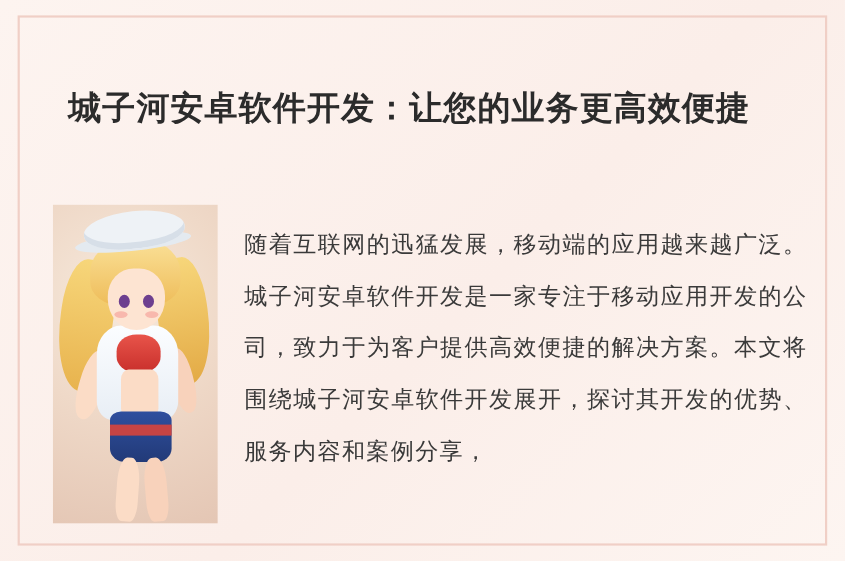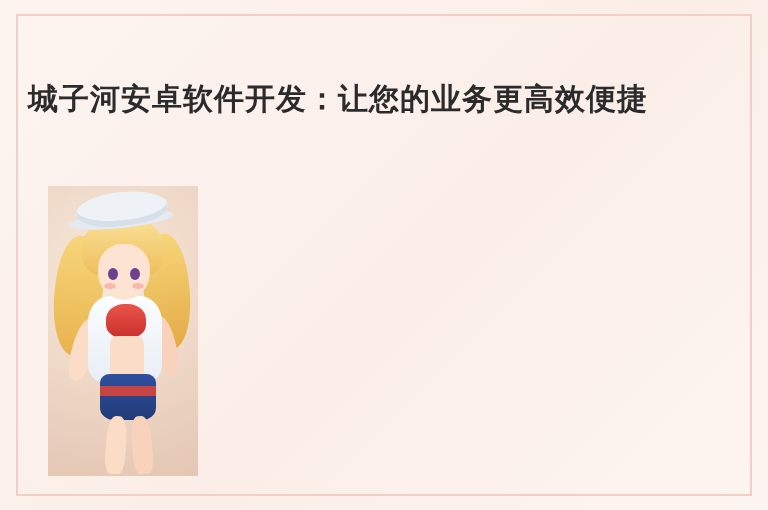--- a/index.html
+++ b/index.html
@@ -25,21 +25,21 @@
     left: 16px;
     top: 14px;
     right: 16px;
     bottom: 14px;
     border: 2px solid #f0cfc6;
     box-sizing: border-box;
     pointer-events: none;
   }
   .article-title {
     position: absolute;
-    left: 28px;
+    left: 62px;
     top: 56px;
     width: 690px;
     font-size: 30px;
     line-height: 46px;
     font-weight: bold;
     color: #2b2b2b;
     letter-spacing: 1px;
     font-family: "DejaVu Sans", "Liberation Sans", sans-serif;
   }
   .figure {
@@ -173,14 +173,15 @@
     <div class="ill hair-top"></div>
     <div class="ill face"></div>
     <div class="ill eye-l"></div>
     <div class="ill eye-r"></div>
     <div class="ill blush-l"></div>
     <div class="ill blush-r"></div>
     <div class="ill hat-brim"></div>
     <div class="ill hat"></div>
   </div>
 
+  <p class="body-text">随着互联网的迅猛发展，移动端的应用越来越广泛。城子河安卓软件开发是一家专注于移动应用开发的公司，致力于为客户提供高效便捷的解决方案。本文将围绕城子河安卓软件开发展开，探讨其开发的优势、服务内容和案例分享，</p>
 
 </div>
 
 </body></html>

